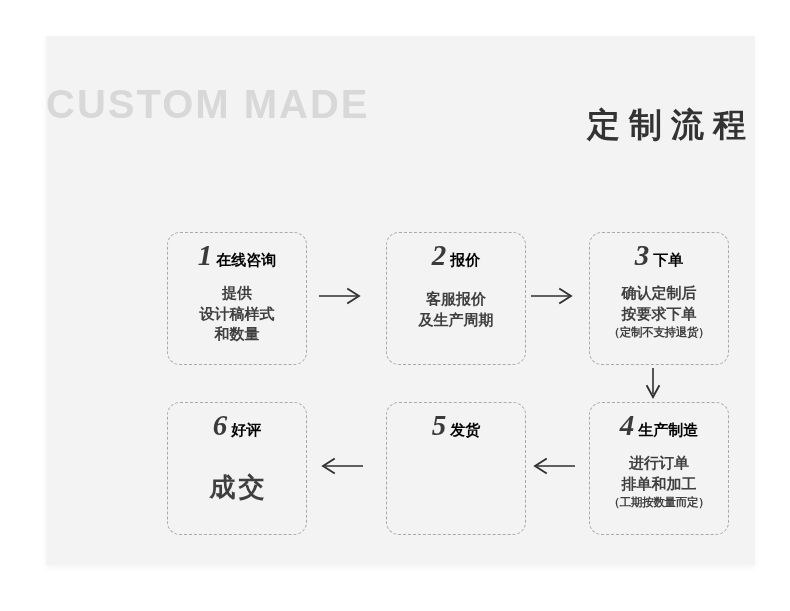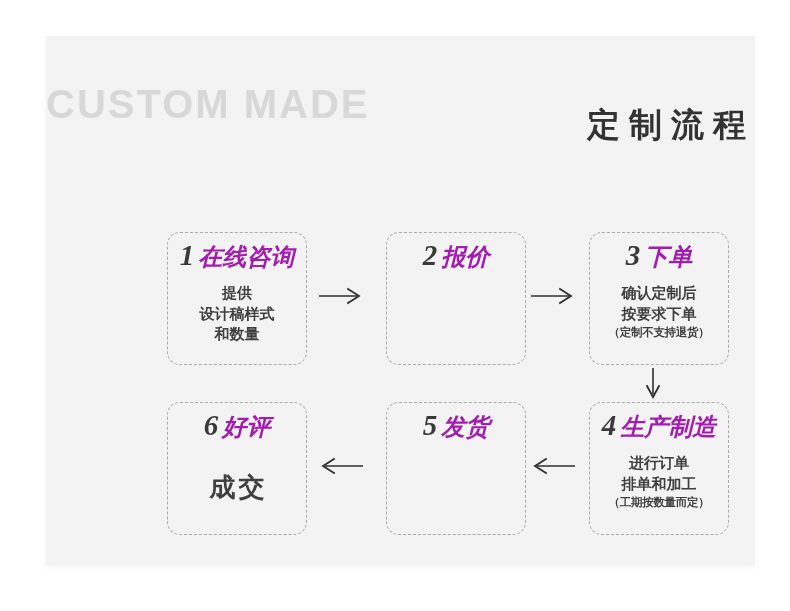--- a/index.html
+++ b/index.html
@@ -93,25 +93,24 @@
     font-family: "Liberation Serif", "DejaVu Serif", serif;
     font-style: italic;
     font-weight: 700;
     font-size: 29px;
     line-height: 1;
     color: #3a3a3a;
     margin-right: 4px;
   }
   .step-title {
     font-family: "Liberation Serif", "DejaVu Serif", serif;
-    font-style: italic;
-    font-weight: 700;
-    font-size: 24px;
+    font-weight: 700;
+    font-size: 15px;
     line-height: 1;
-    color: #a21caf;
+    color: #000000;
     letter-spacing: 0px;
   }
   .step-body {
     margin-top: 13px;
     text-align: center;
     font-family: Liberation Serif, serif;
     font-weight: 700;
     font-size: 15px;
     line-height: 1.38;
     color: #3f3f3f;
@@ -172,20 +171,24 @@
         <div>设计稿样式</div>
         <div>和数量</div>
       </div>
     </div>
 
     <div class="step-box" id="box2">
       <div class="step-head">
         <span class="step-num">2</span>
         <span class="step-title">报价</span>
       </div>
+      <div class="step-body" style="margin-top:19px;">
+        <div>客服报价</div>
+        <div>及生产周期</div>
+      </div>
     </div>
 
     <div class="step-box" id="box3">
       <div class="step-head">
         <span class="step-num">3</span>
         <span class="step-title">下单</span>
       </div>
       <div class="step-body">
         <div>确认定制后</div>
         <div>按要求下单</div>

